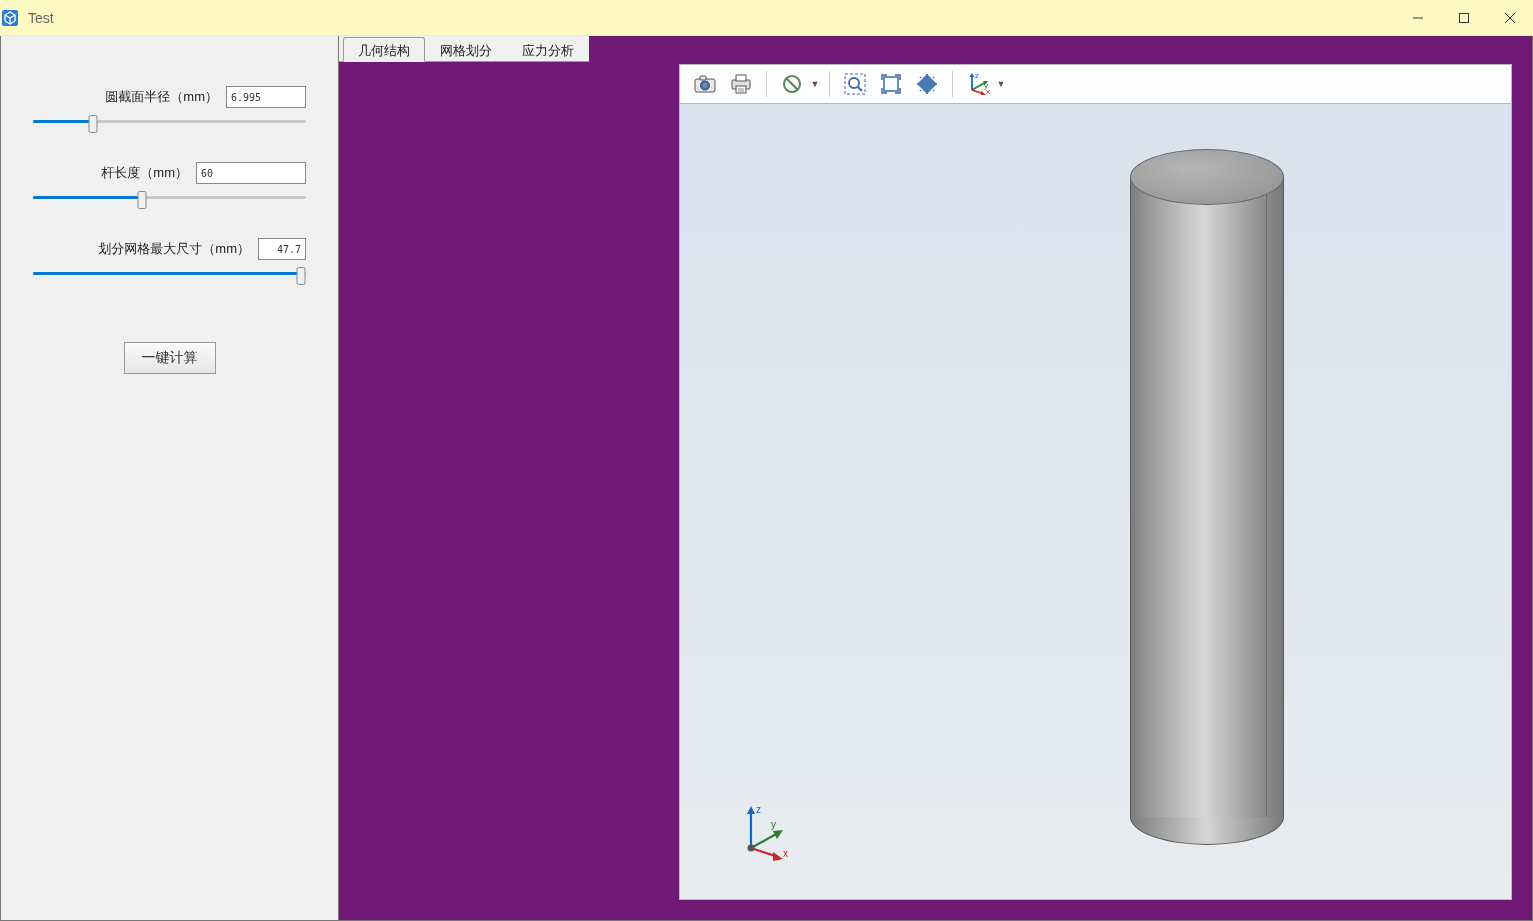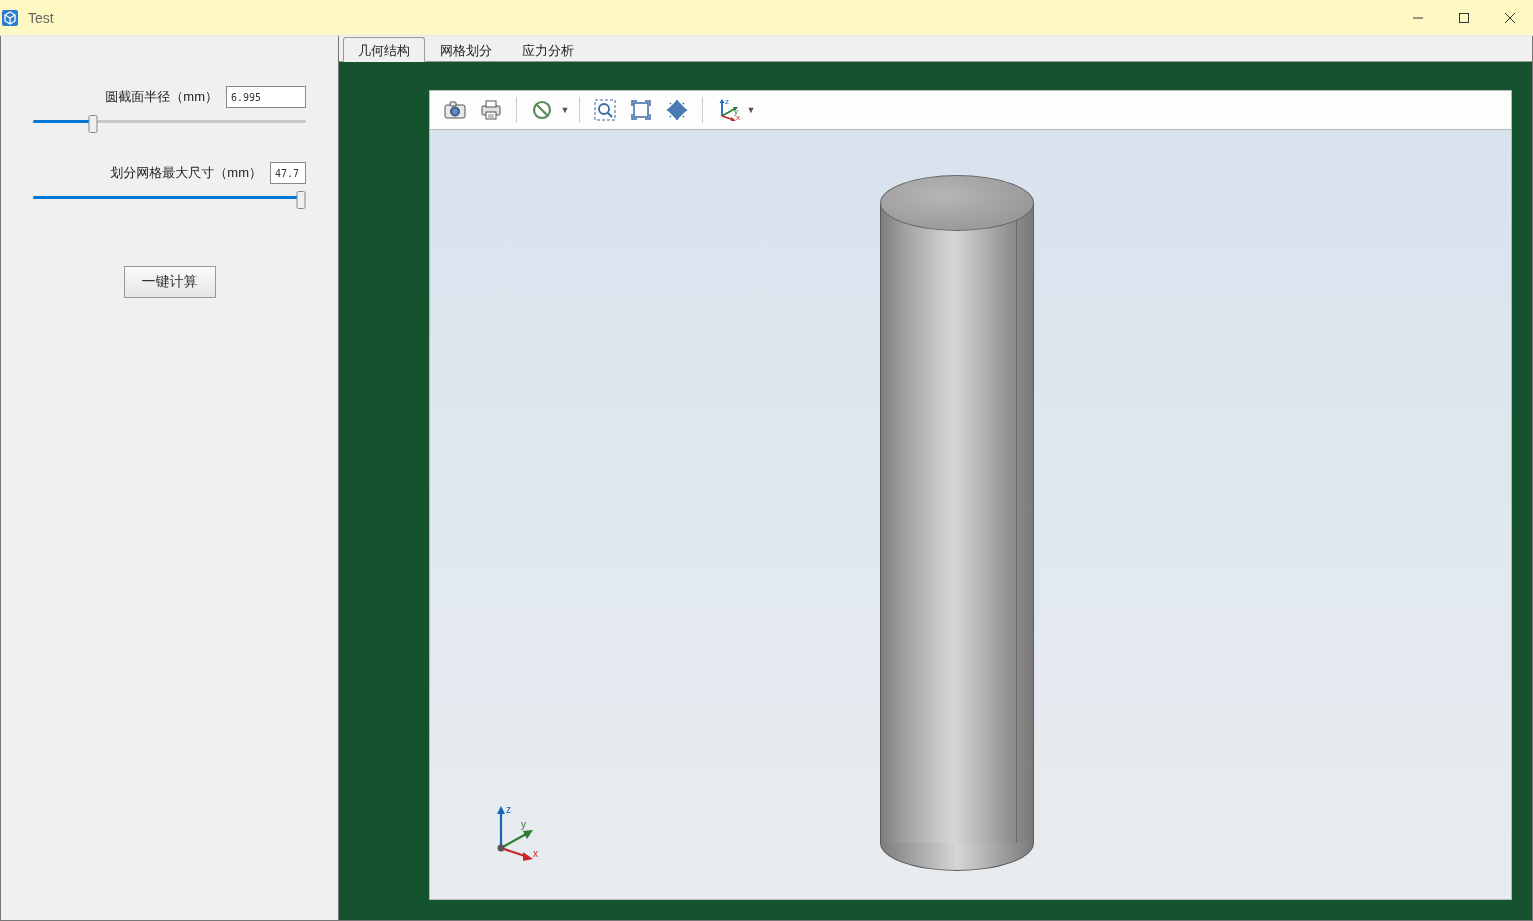--- a/index.html
+++ b/index.html
@@ -114,22 +114,22 @@
   border: 1px solid #999;
   font-size: 14px;
   color: #333;
   cursor: pointer;
 }
 
 
 .content {
   flex: 1;
   display: flex;
-  flex-direction: column;
-  background: #14532d;
+  flex-direction: row;
+  background: #701a75;
 }
 .tabs {
   display: flex;
   height: 26px;
   border-bottom: 1px solid #999;
   background: #f0f0f0;
   padding-left: 4px;
 }
 .tab {
   padding: 4px 14px;
@@ -293,25 +293,36 @@
         <span class="param-label">圆截面半径（mm）</span>
         <input class="param-input" value="6.995" style="">
       </div>
       <div class="slider">
         <div class="slider-track"></div>
         <div class="slider-fill" style="width:22%"></div>
         <div class="slider-thumb" style="left:22%"></div>
       </div>
     </div>
 
+    <div class="param-group">
+      <div class="param-row">
+        <span class="param-label">杆长度（mm）</span>
+        <input class="param-input wide" value="60" style="">
+      </div>
+      <div class="slider">
+        <div class="slider-track"></div>
+        <div class="slider-fill" style="width:40%"></div>
+        <div class="slider-thumb" style="left:40%"></div>
+      </div>
+    </div>
 
     <div class="param-group">
       <div class="param-row">
         <span class="param-label">划分网格最大尺寸（mm）</span>
-        <input class="param-input" style="width: 36px;" value="47.7">
+        <input class="param-input" style="width: 48px; text-align: right;" value="47.7">
       </div>
       <div class="slider">
         <div class="slider-track"></div>
         <div class="slider-fill" style="width:98%"></div>
         <div class="slider-thumb" style="left:98%"></div>
       </div>
     </div>
 
 
     <button class="calc-btn">一键计算</button>

